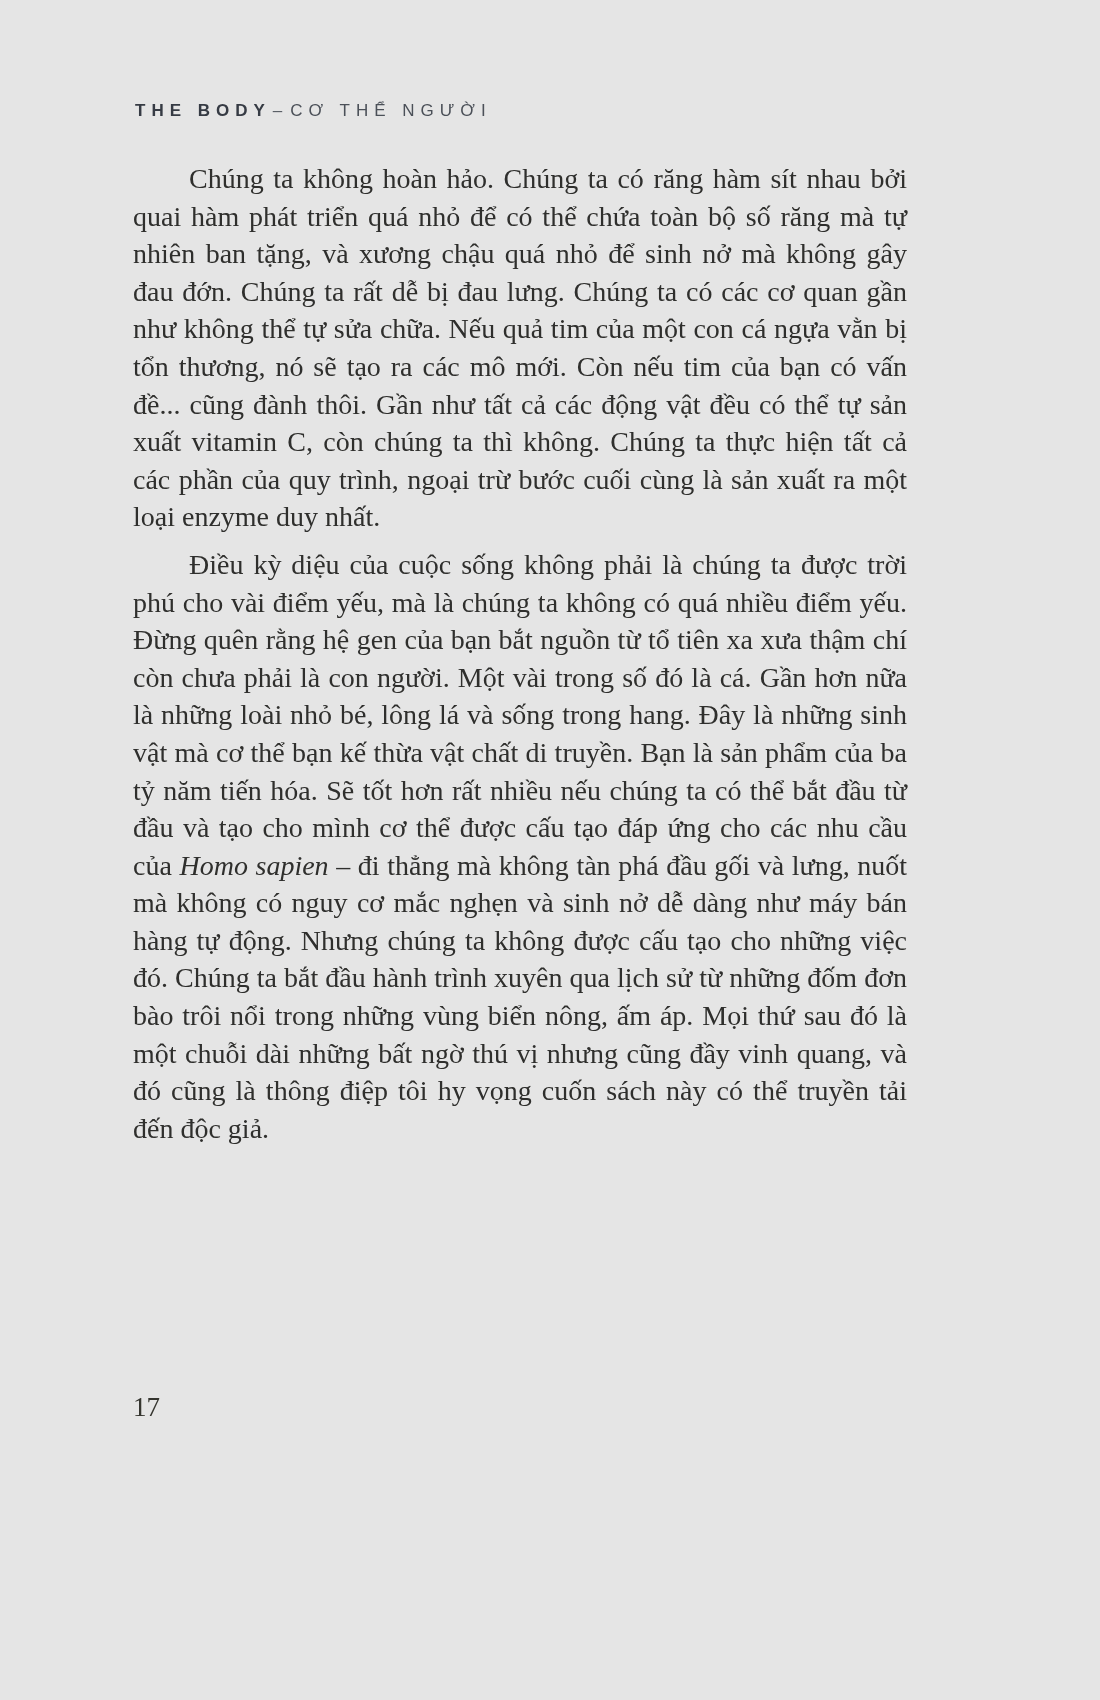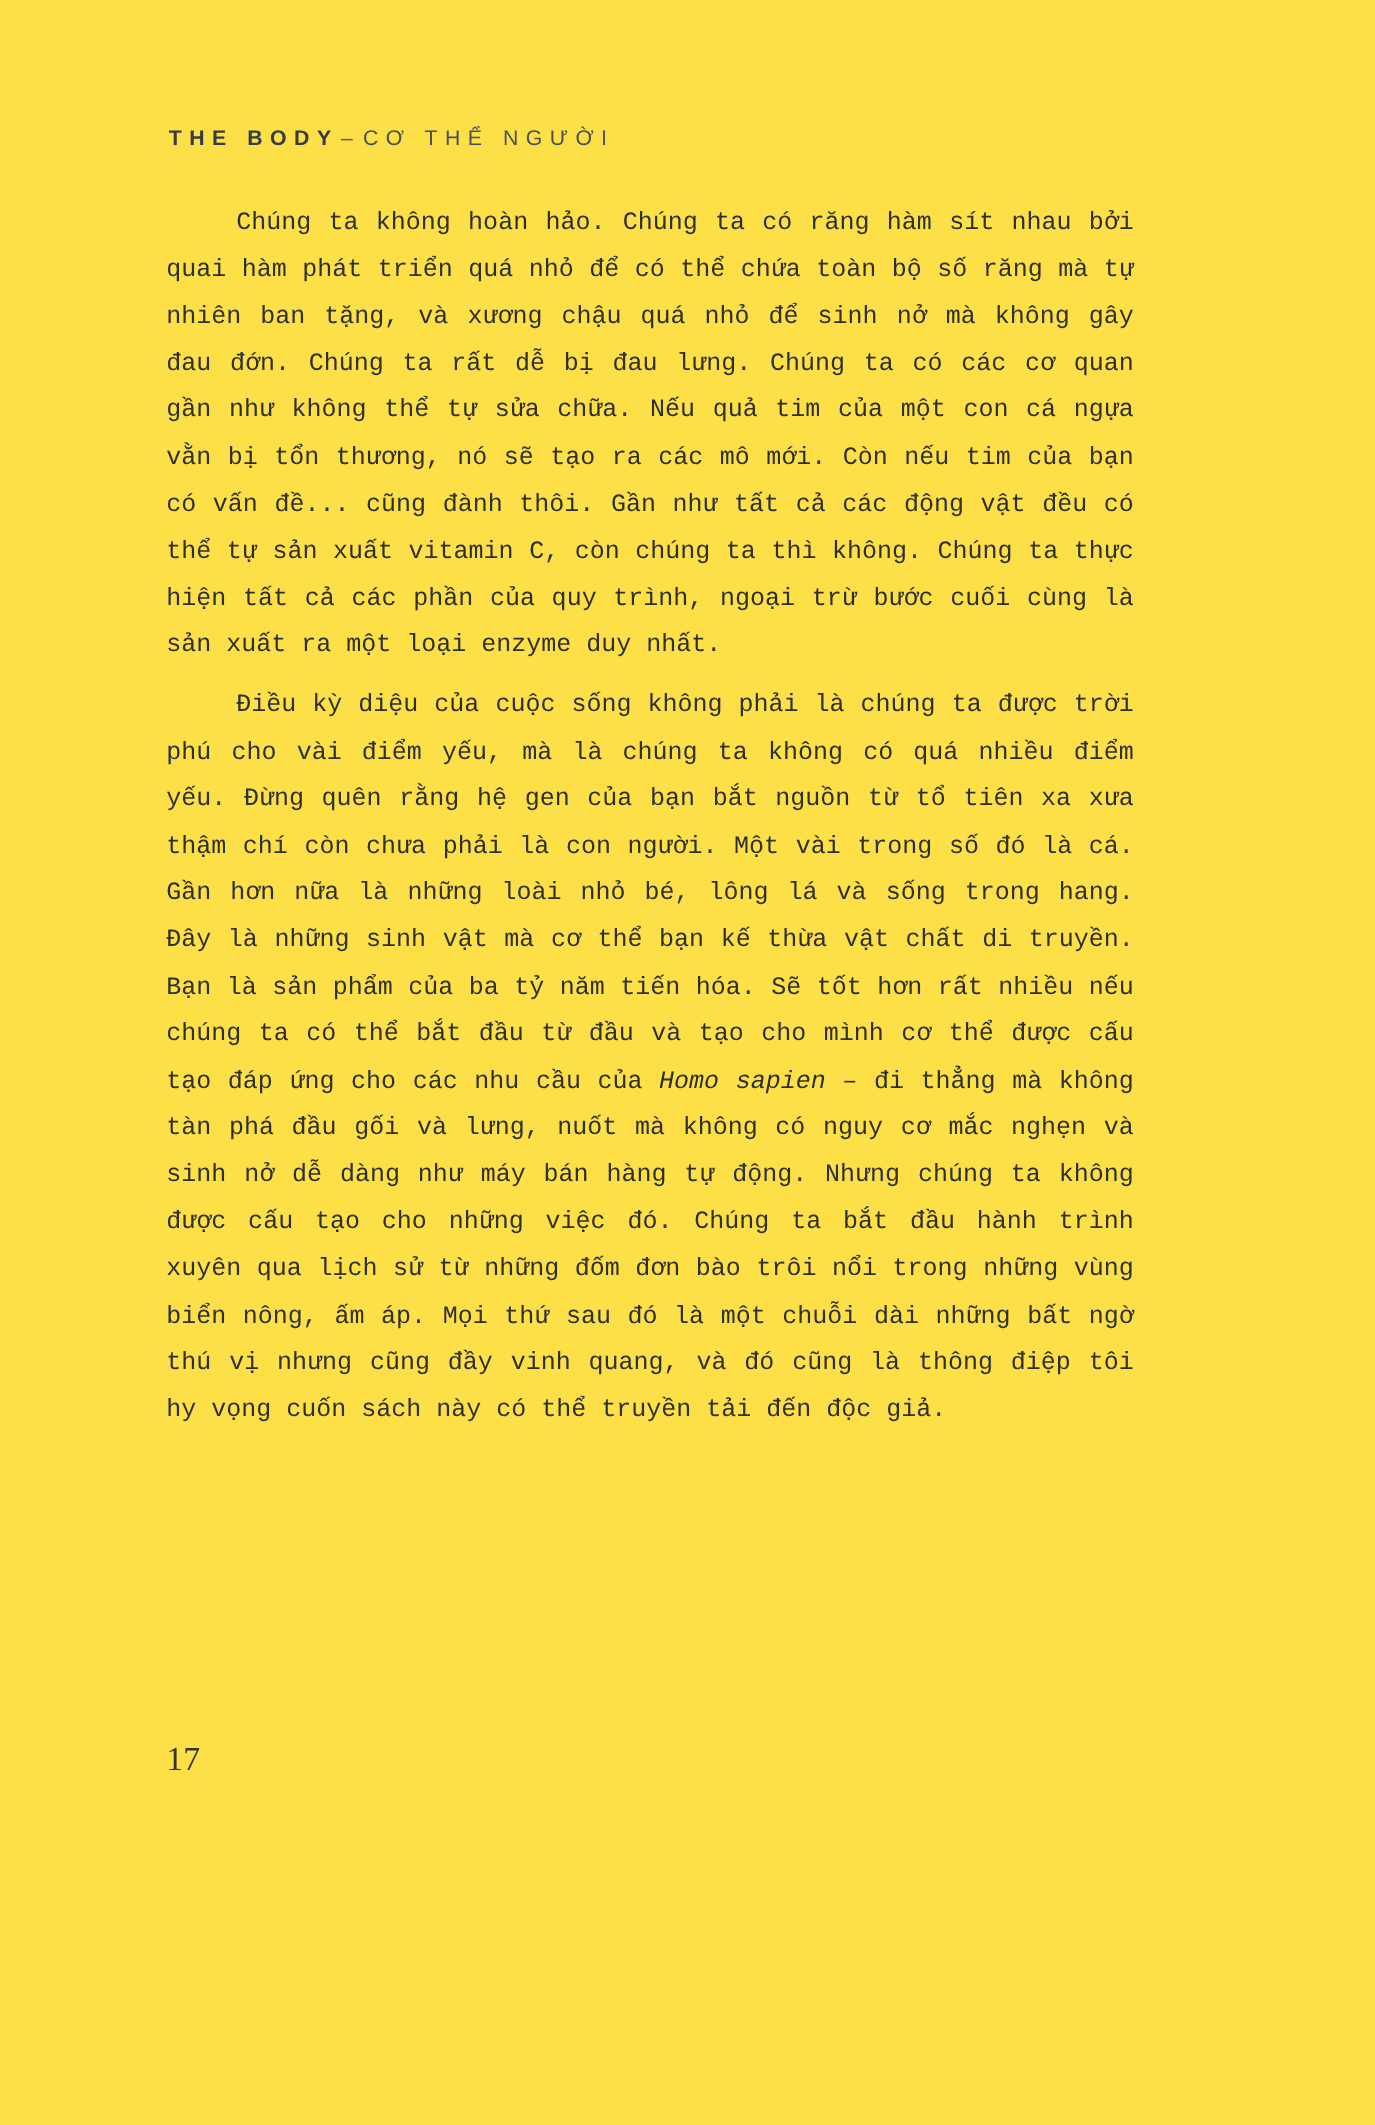--- a/index.html
+++ b/index.html
@@ -4,21 +4,21 @@
 <style>
   html, body {
     margin: 0;
     padding: 0;
     background: #ffffff;
   }
   .page {
     position: relative;
     width: 1100px;
     height: 1700px;
-    background: #fde047;
+    background: #e5e5e5;
     overflow: hidden;
   }
   .running-header {
     position: absolute;
     top: 101px;
     left: 135px;
     font-family: "Liberation Sans", "DejaVu Sans", sans-serif;
     font-size: 17px;
     color: #3d424b;
     white-space: nowrap;
@@ -37,22 +37,22 @@
   .running-header .book-subtitle {
     font-weight: 400;
     letter-spacing: 6px;
     color: #4b5058;
   }
   .text-block {
     position: absolute;
     top: 160px;
     left: 133px;
     width: 774px;
-    font-family: Liberation Mono, monospace;
-    font-size: 20px;
+    font-family: Liberation Serif, serif;
+    font-size: 28px;
     line-height: 37.6px;
     color: #2f2f2d;
     text-align: justify;
   }
   .text-block p {
     margin: 0 0 10px 0;
     text-indent: 56px;
   }
   .italic {
     font-style: italic;

